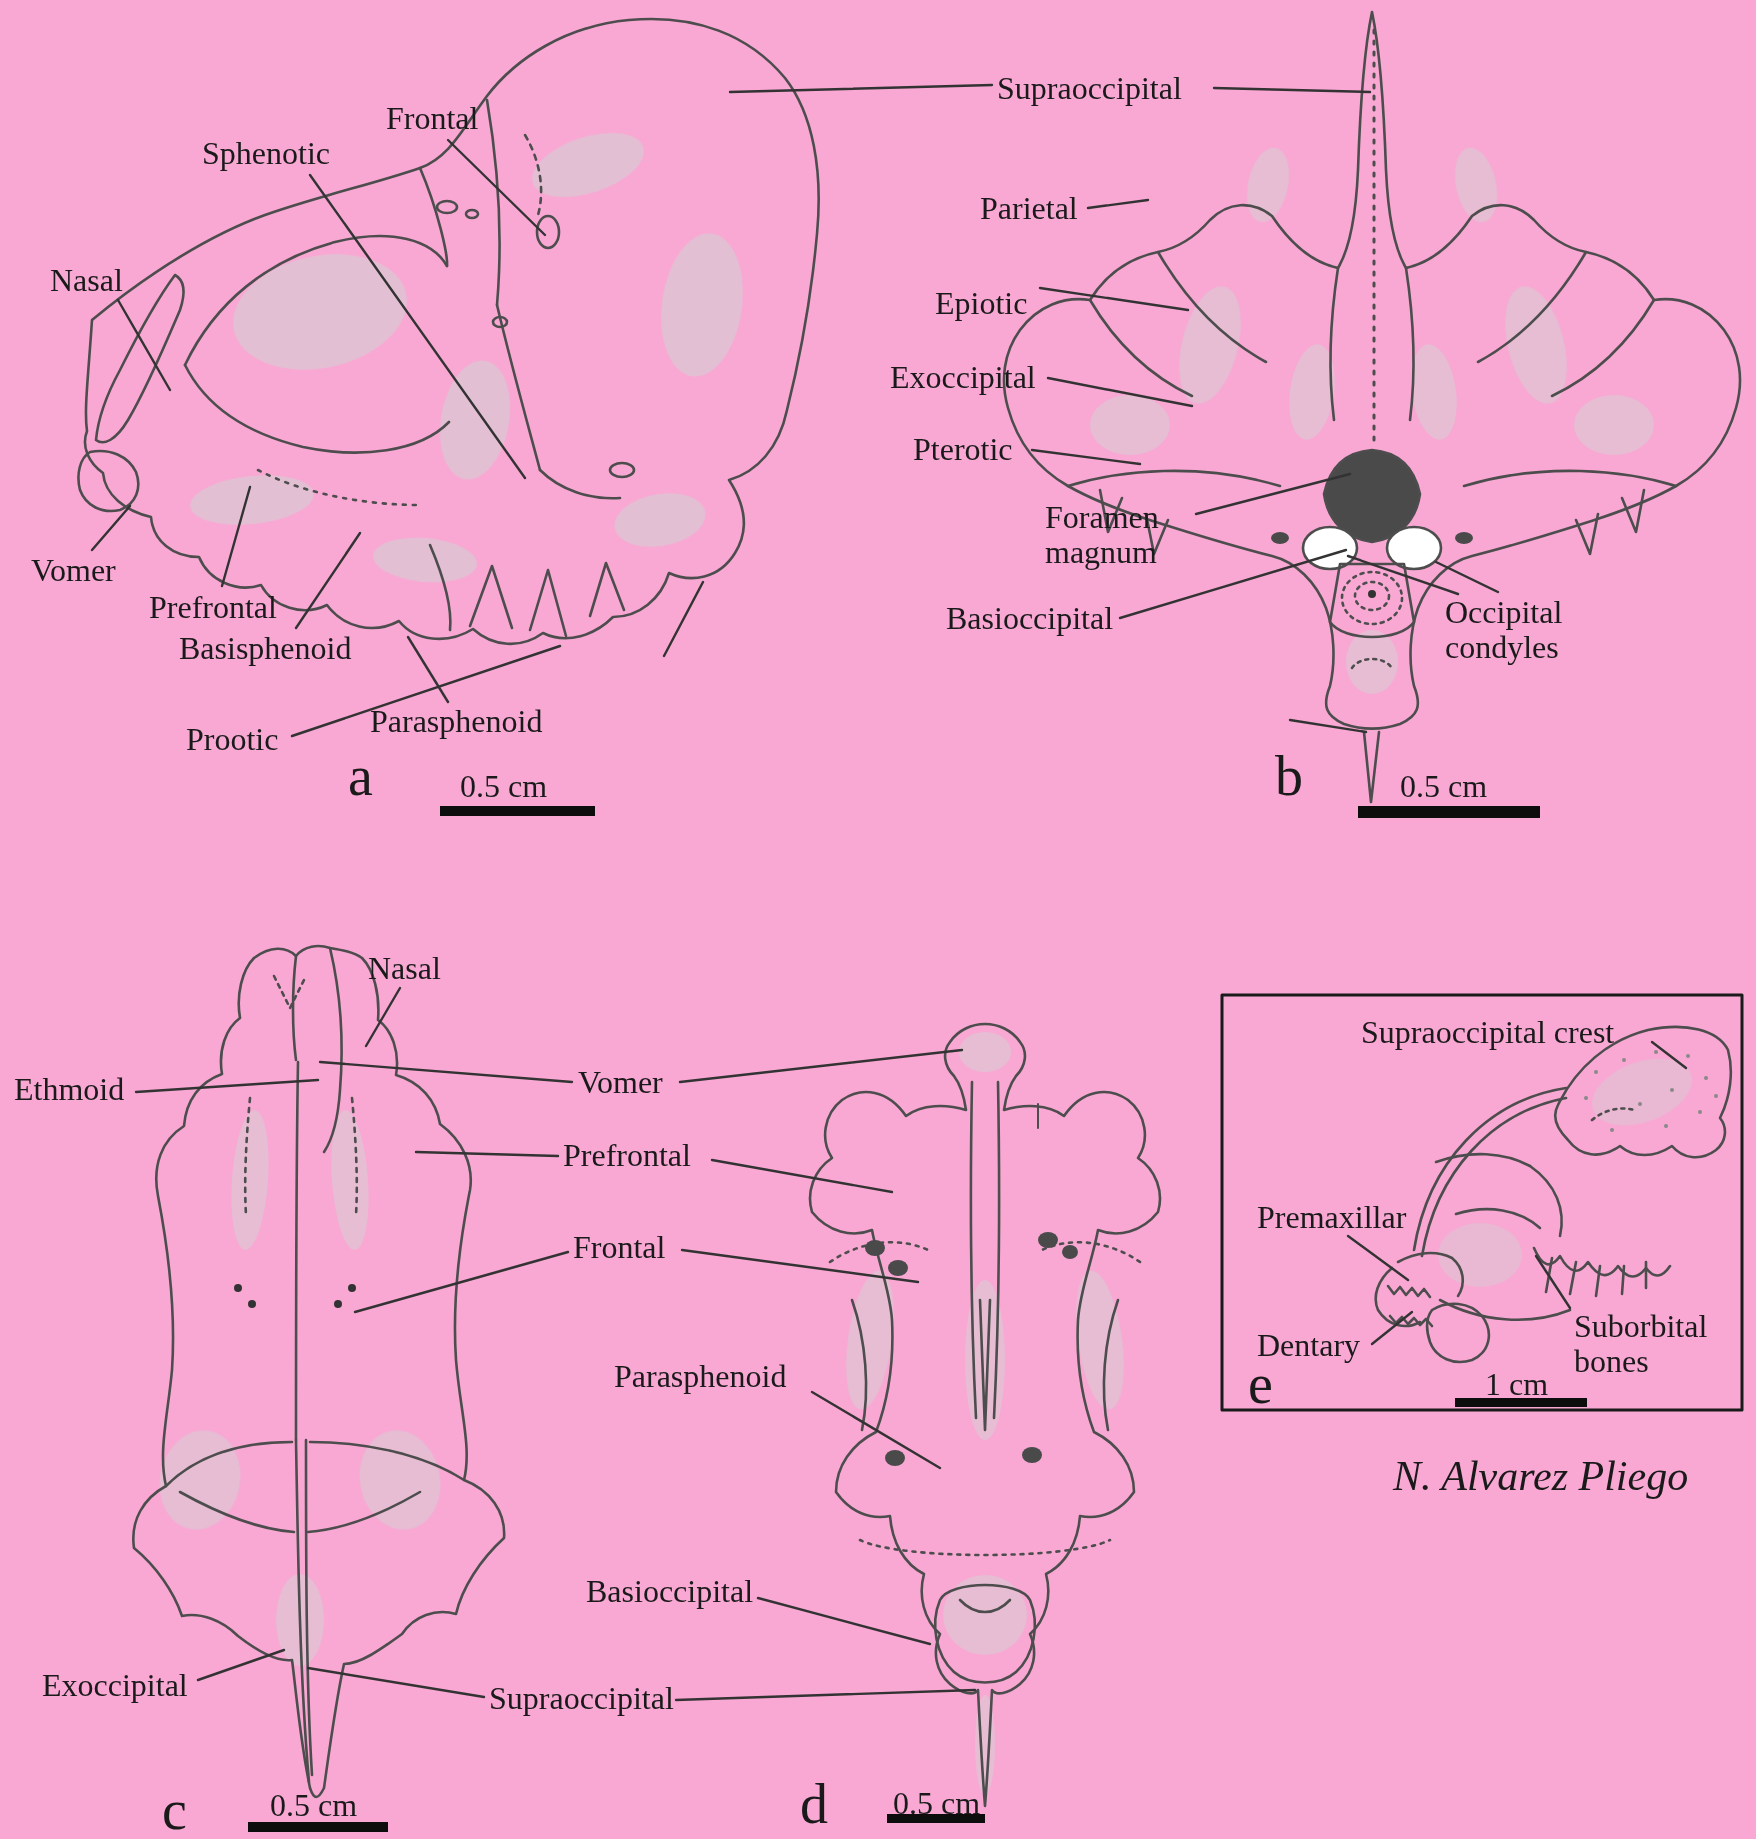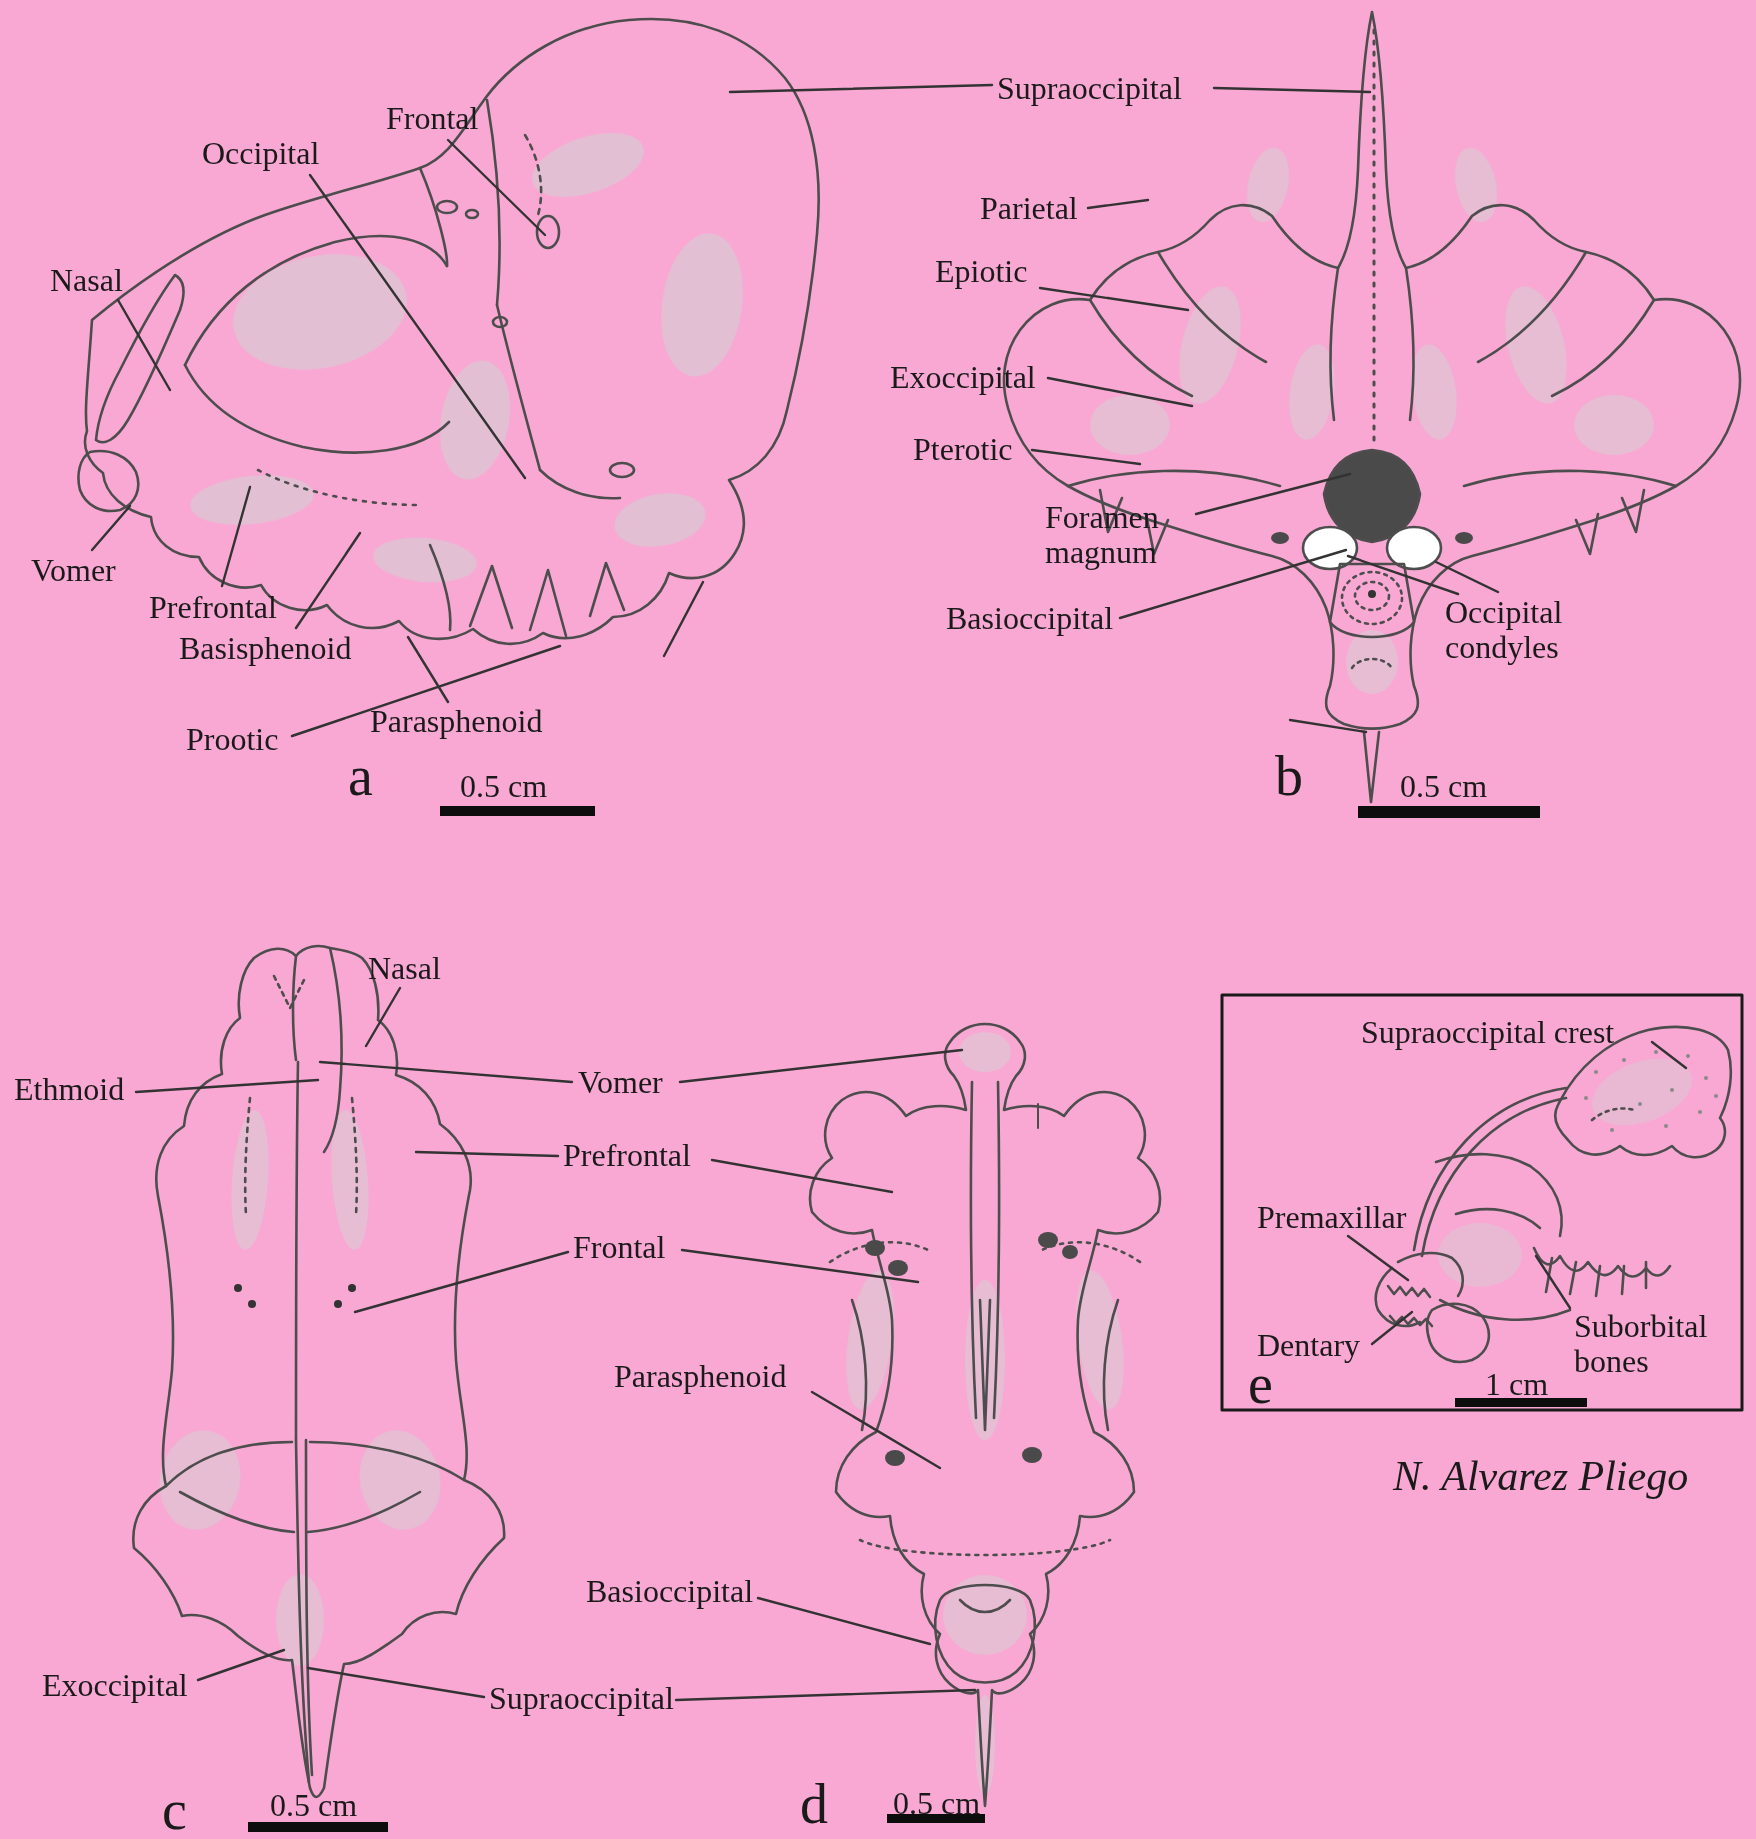--- a/index.html
+++ b/index.html
@@ -355,34 +355,34 @@
 
         <line x1="1652" y1="1042" x2="1686" y2="1068"></line>
         <line x1="1348" y1="1236" x2="1408" y2="1280"></line>
         <line x1="1372" y1="1344" x2="1412" y2="1312"></line>
         <line x1="1570" y1="1308" x2="1536" y2="1256"></line>
       </g>
     </g>
   </svg>
 
   <div class="lbl" style="left:386px;top:101px">Frontal</div>
-  <div class="lbl" style="left:202px;top:136px">Occipital</div>
+  <div class="lbl" style="left:202px;top:136px">Sphenotic</div>
   <div class="lbl" style="left:50px;top:263px">Nasal</div>
   <div class="lbl" style="left:31px;top:553px">Vomer</div>
   <div class="lbl" style="left:149px;top:590px">Prefrontal</div>
   <div class="lbl" style="left:179px;top:631px">Basisphenoid</div>
   <div class="lbl" style="left:186px;top:722px">Prootic</div>
   <div class="lbl" style="left:370px;top:704px">Parasphenoid</div>
   <div class="panel-letter" style="left:348px;top:748px">a</div>
   <div class="scale-text" style="left:460px;top:770px">0.5 cm</div>
   <div class="scale-bar" style="left:440px;top:806px;width:155px;height:10px"></div>
 
   <div class="lbl" style="left:997px;top:71px">Supraoccipital</div>
   <div class="lbl" style="left:980px;top:191px">Parietal</div>
-  <div class="lbl" style="left:935px;top:254px">Epiotic</div>
+  <div class="lbl" style="left:935px;top:286px">Epiotic</div>
   <div class="lbl" style="left:890px;top:360px">Exoccipital</div>
   <div class="lbl" style="left:913px;top:432px">Pterotic</div>
   <div class="lbl wrap" style="left:1045px;top:500px;width:152px;">Foramen magnum</div>
   <div class="lbl" style="left:946px;top:601px">Basioccipital</div>
   <div class="lbl wrap" style="left:1445px;top:595px;width:150px">Occipital condyles</div>
   <div class="panel-letter" style="left:1275px;top:748px">b</div>
   <div class="scale-text" style="left:1400px;top:770px">0.5 cm</div>
   <div class="scale-bar" style="left:1358px;top:806px;width:182px;height:12px"></div>
 
   <div class="lbl" style="left:368px;top:951px">Nasal</div>

